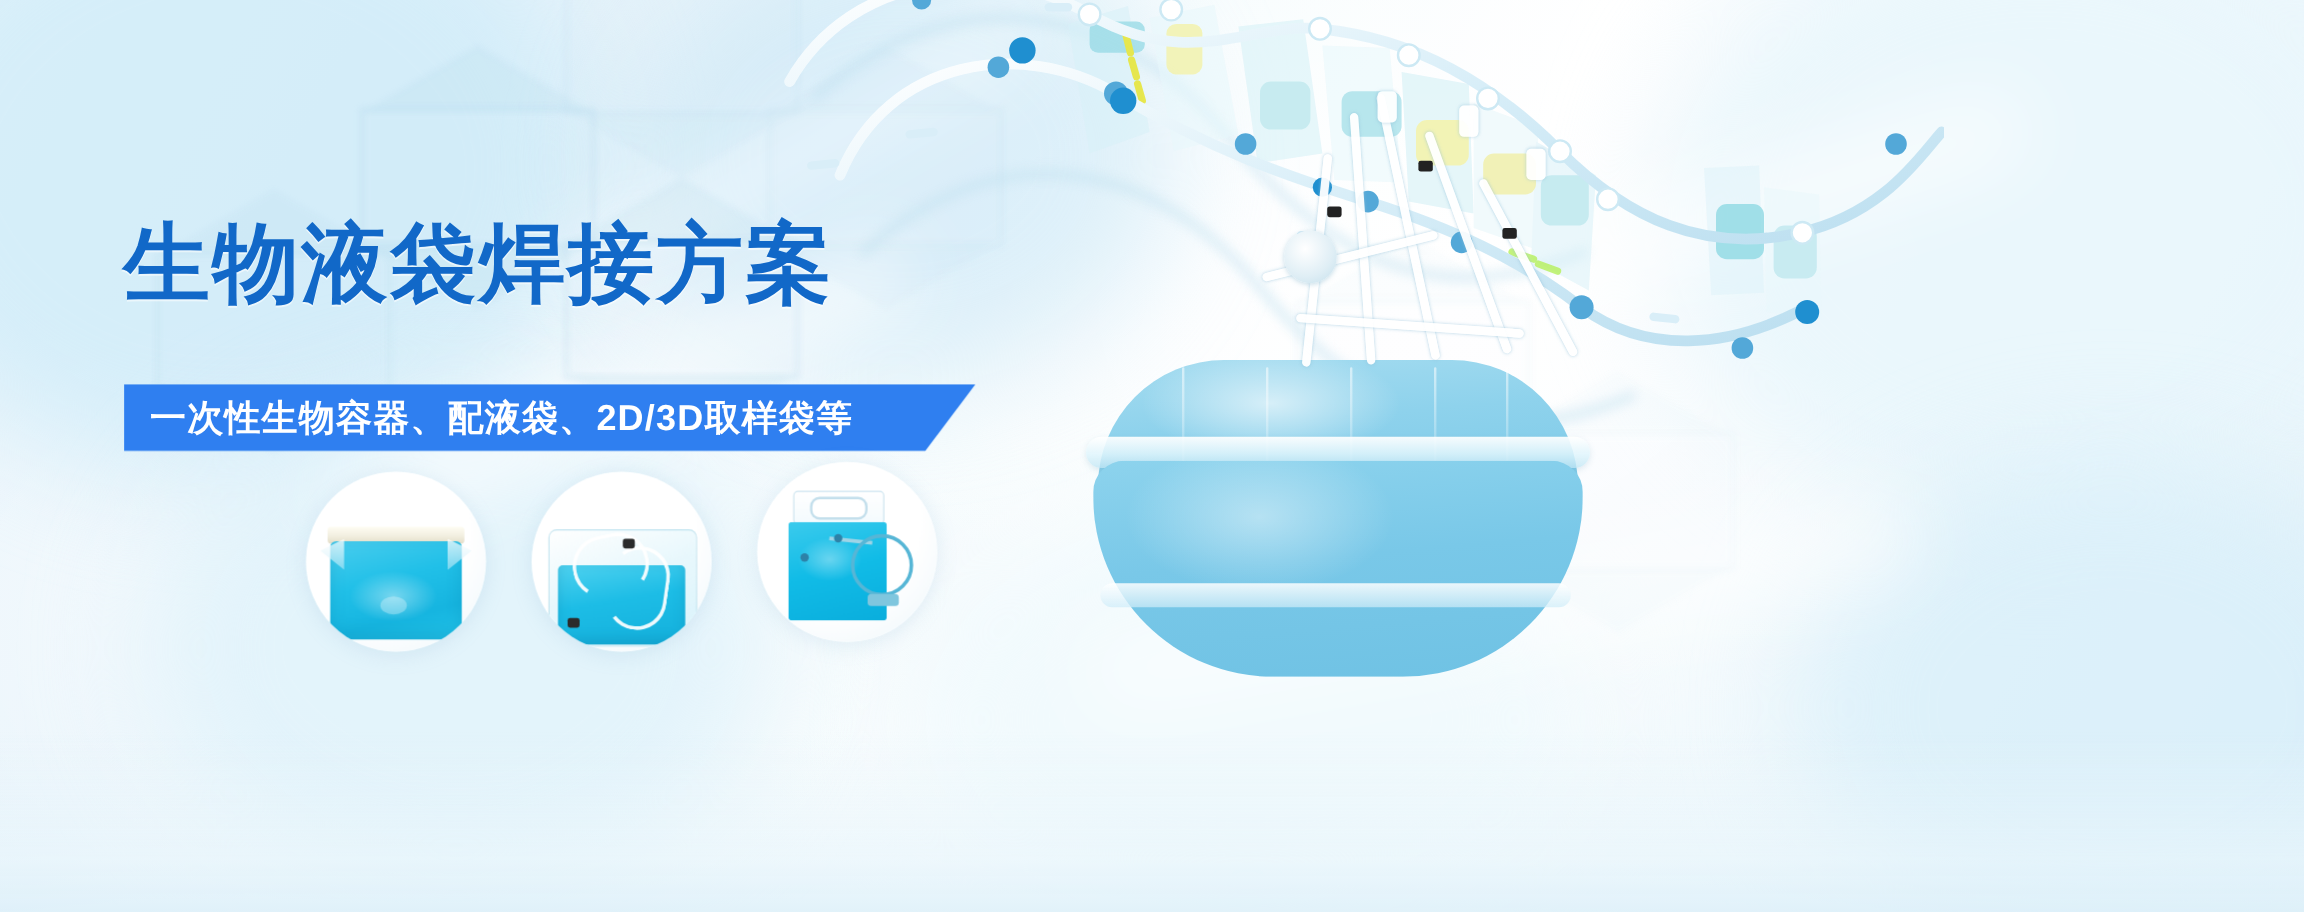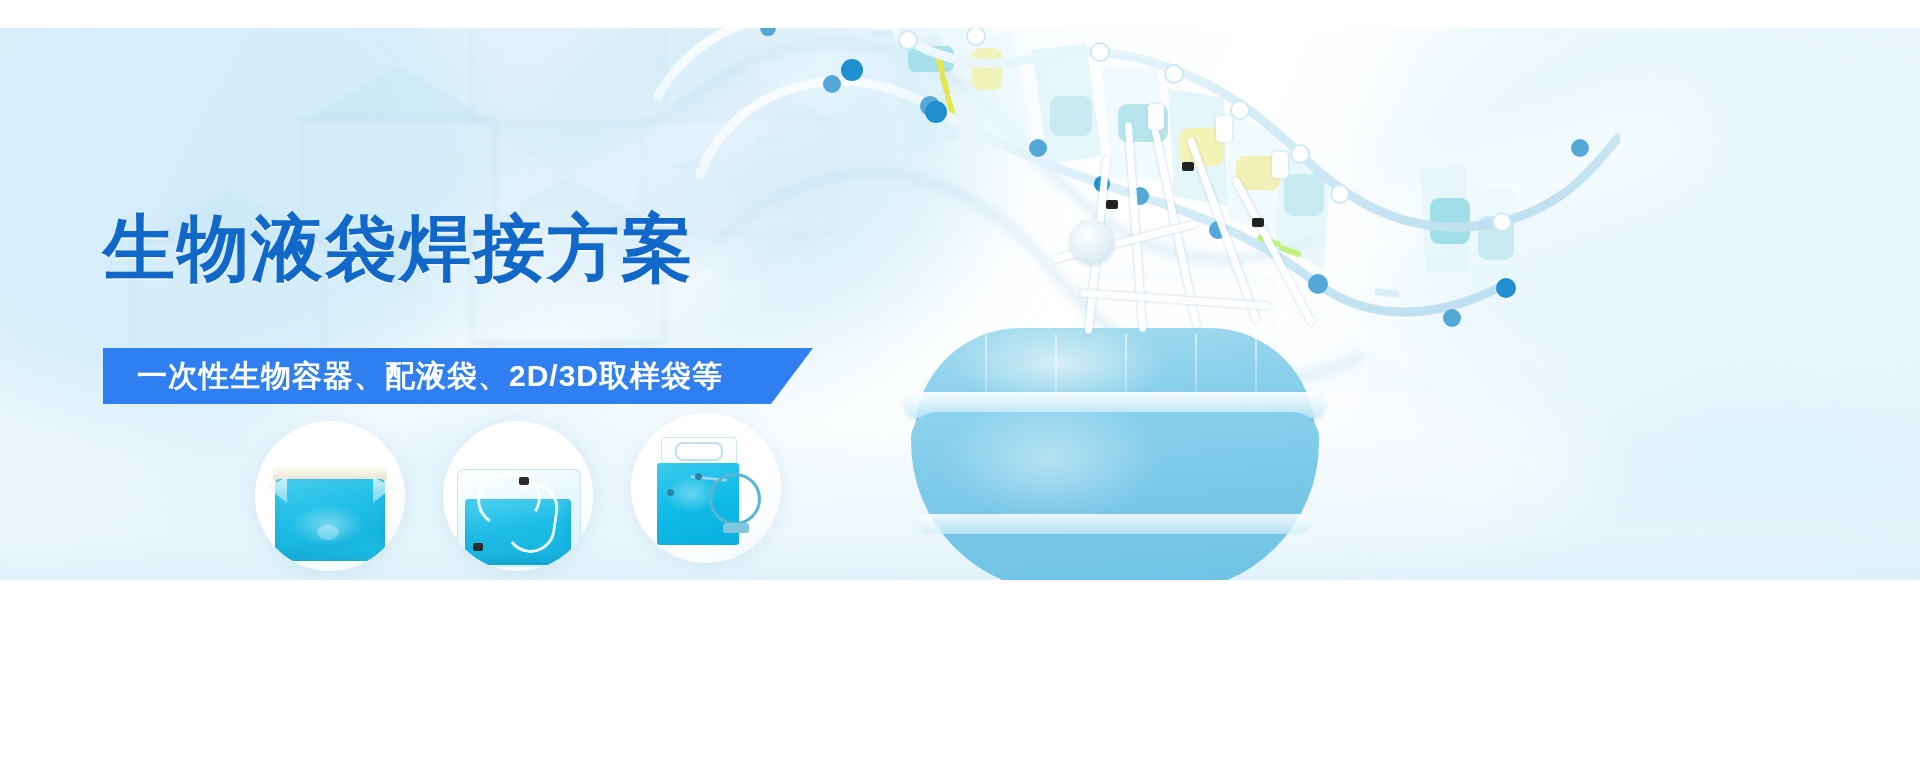--- a/index.html
+++ b/index.html
@@ -2,26 +2,25 @@
 <html><head>
 <meta charset="utf-8">
 <style>
   html,body{margin:0;padding:0;}
   body{
     width:1920px;height:760px;overflow:hidden;
     font-family:"Liberation Sans","DejaVu Sans",sans-serif;
     background:#ffffff;
   }
   .banner{
-    position:relative;width:1920px;height:552px;overflow:hidden;
+    position:relative;width:1920px;height:760px;overflow:hidden;
     background:
       radial-gradient(ellipse 900px 620px at 1180px 260px, rgba(255,255,255,.95) 0%, rgba(255,255,255,0) 62%),
       radial-gradient(ellipse 760px 520px at 330px 520px, rgba(255,255,255,.92) 0%, rgba(255,255,255,0) 65%),
       linear-gradient(118deg,#eef7fc 0%,#e6f3fb 18%,#f2fafd 38%,#ffffff 58%,#f3fafd 74%,#e9f5fb 92%,#e2f1f9 100%);
-    margin-top: 28px;
   }
 
   
   .bg-layer{position:absolute;inset:0;pointer-events:none;}
   .hexwrap{position:absolute;inset:0;opacity:.55;filter:blur(2.5px);}
   .hex{
     position:absolute;border:3px solid rgba(150,200,225,.40);
     width:190px;height:110px;background:rgba(205,232,245,.12);
   }
   .hex:before,.hex:after{
@@ -48,21 +47,21 @@
     font-family:"Liberation Sans","DejaVu Sans",sans-serif;
   }
   .subtitle-bar{
     position:absolute;left:0;top:142px;height:56px;width:710px;
     background:#2f7ff0;
     clip-path:polygon(0 0, 100% 0, calc(100% - 42px) 100%, 0 100%);
     display:flex;align-items:center;
   }
   .subtitle-text{
     color:#ffffff;font-size:30px;font-weight:bold;letter-spacing:1px;
-    padding-left:34px;white-space:nowrap;
+    padding-left:22px;white-space:nowrap;
   }
 
   
   .circles{position:absolute;left:255px;top:385px;width:600px;height:175px;}
   .circle{
     position:absolute;width:150px;height:150px;border-radius:50%;
     background:radial-gradient(circle at 38% 32%, #ffffff 0%, #ffffff 58%, #f4fafd 82%, #eaf5fb 100%);
     overflow:hidden;
     box-shadow:0 3px 18px rgba(120,170,205,.18);
   }

